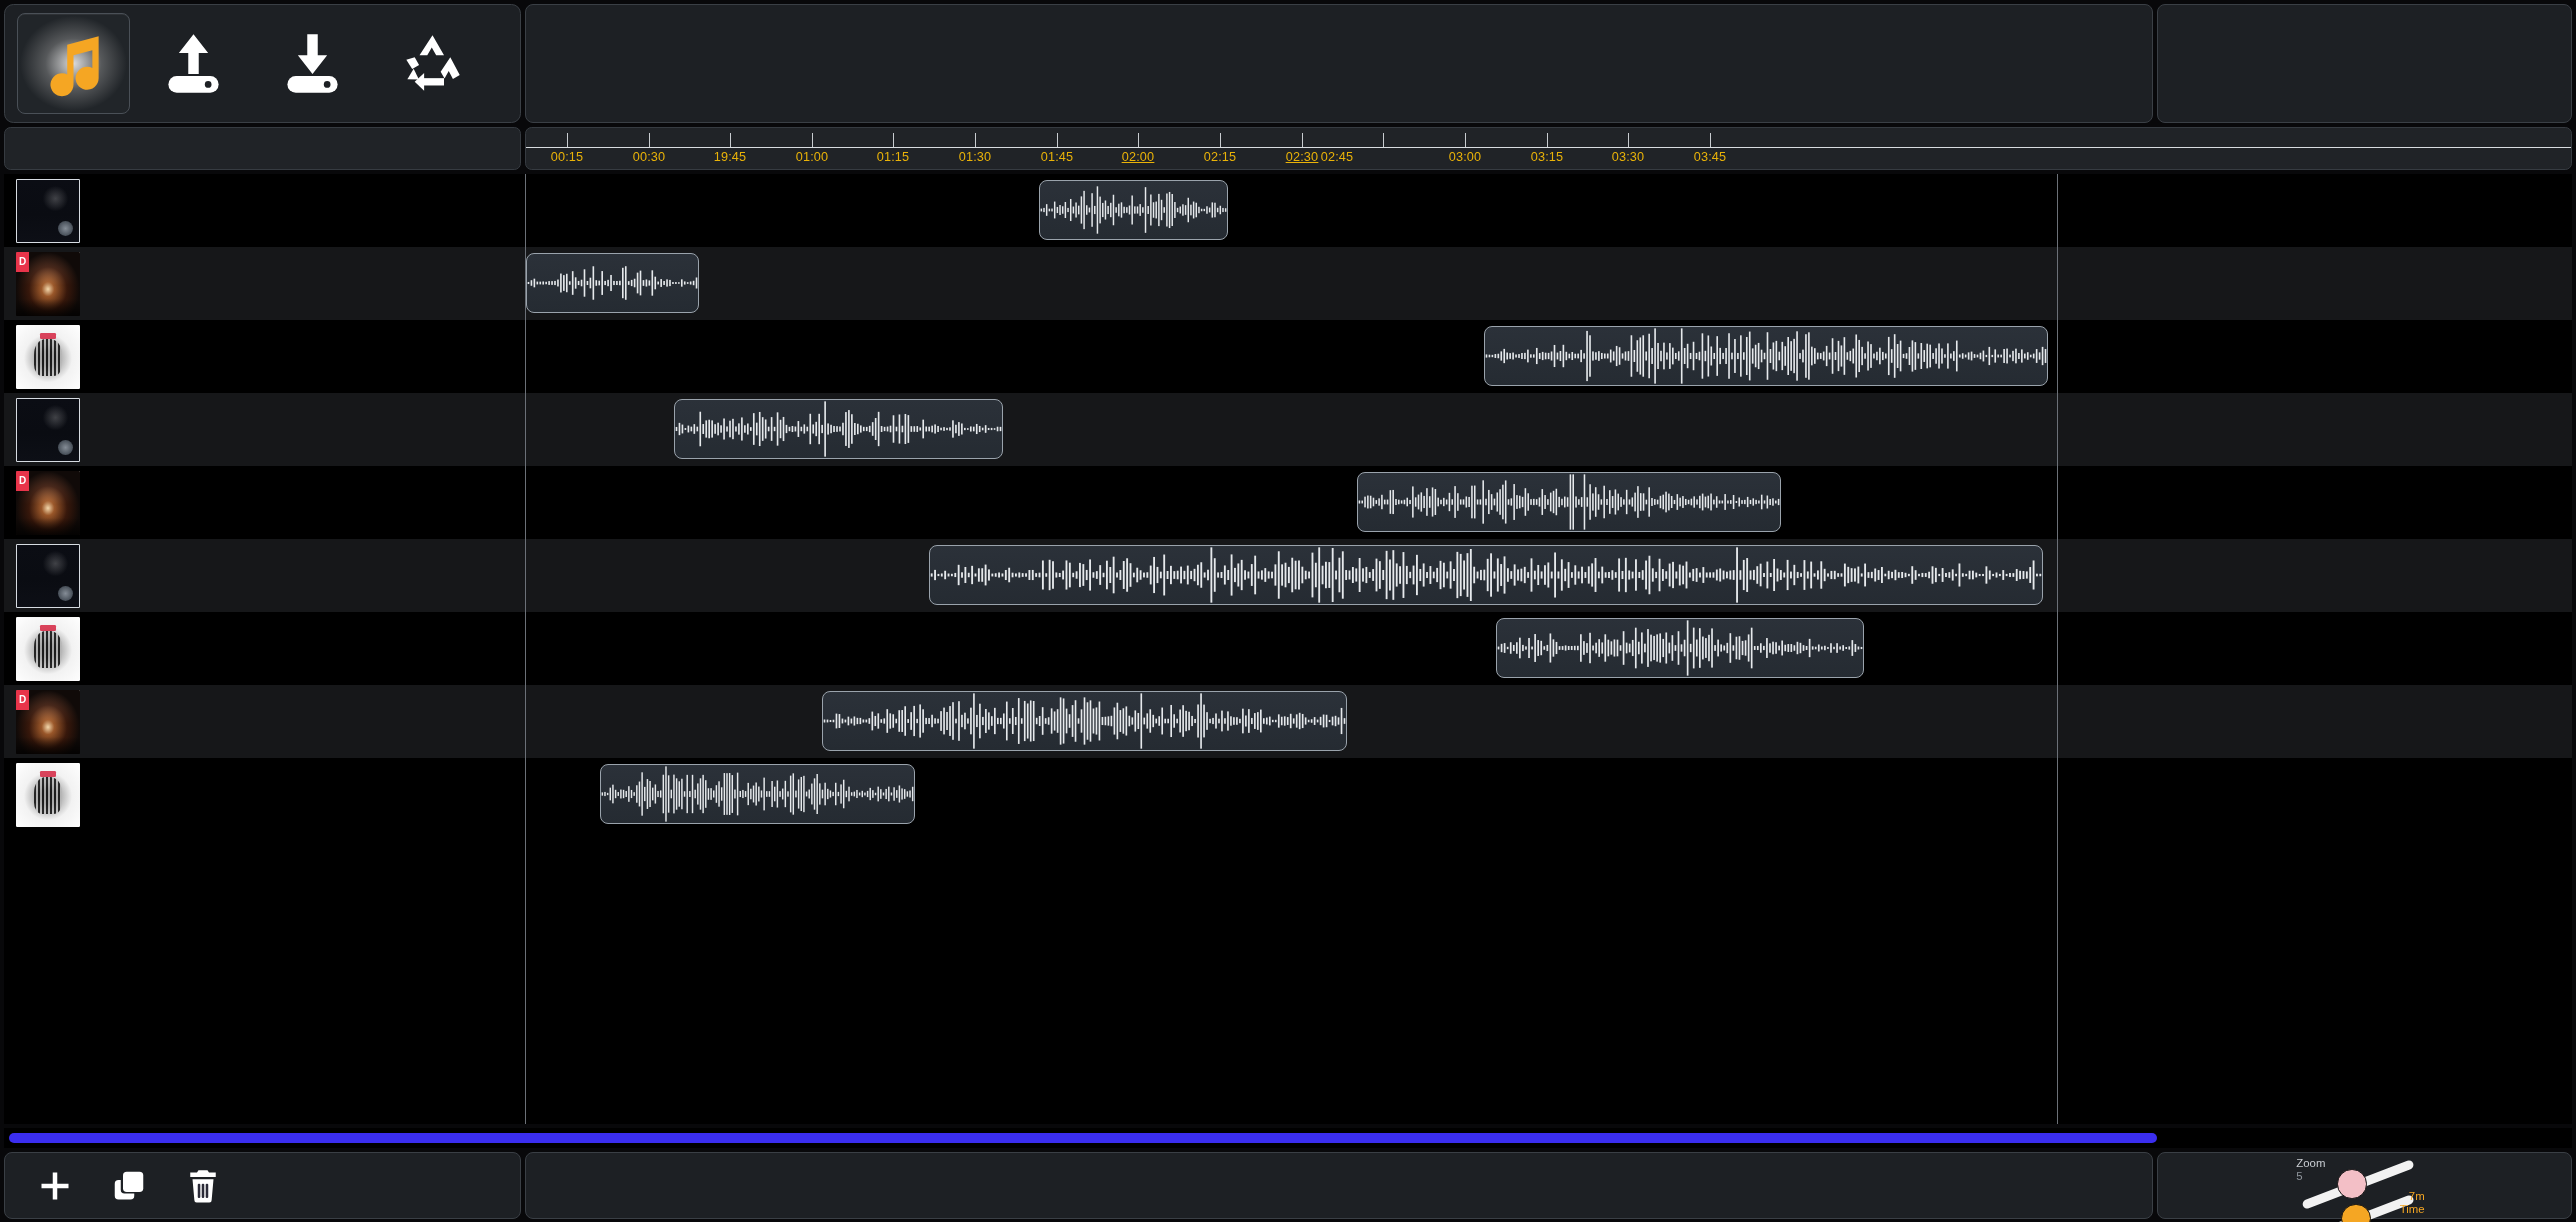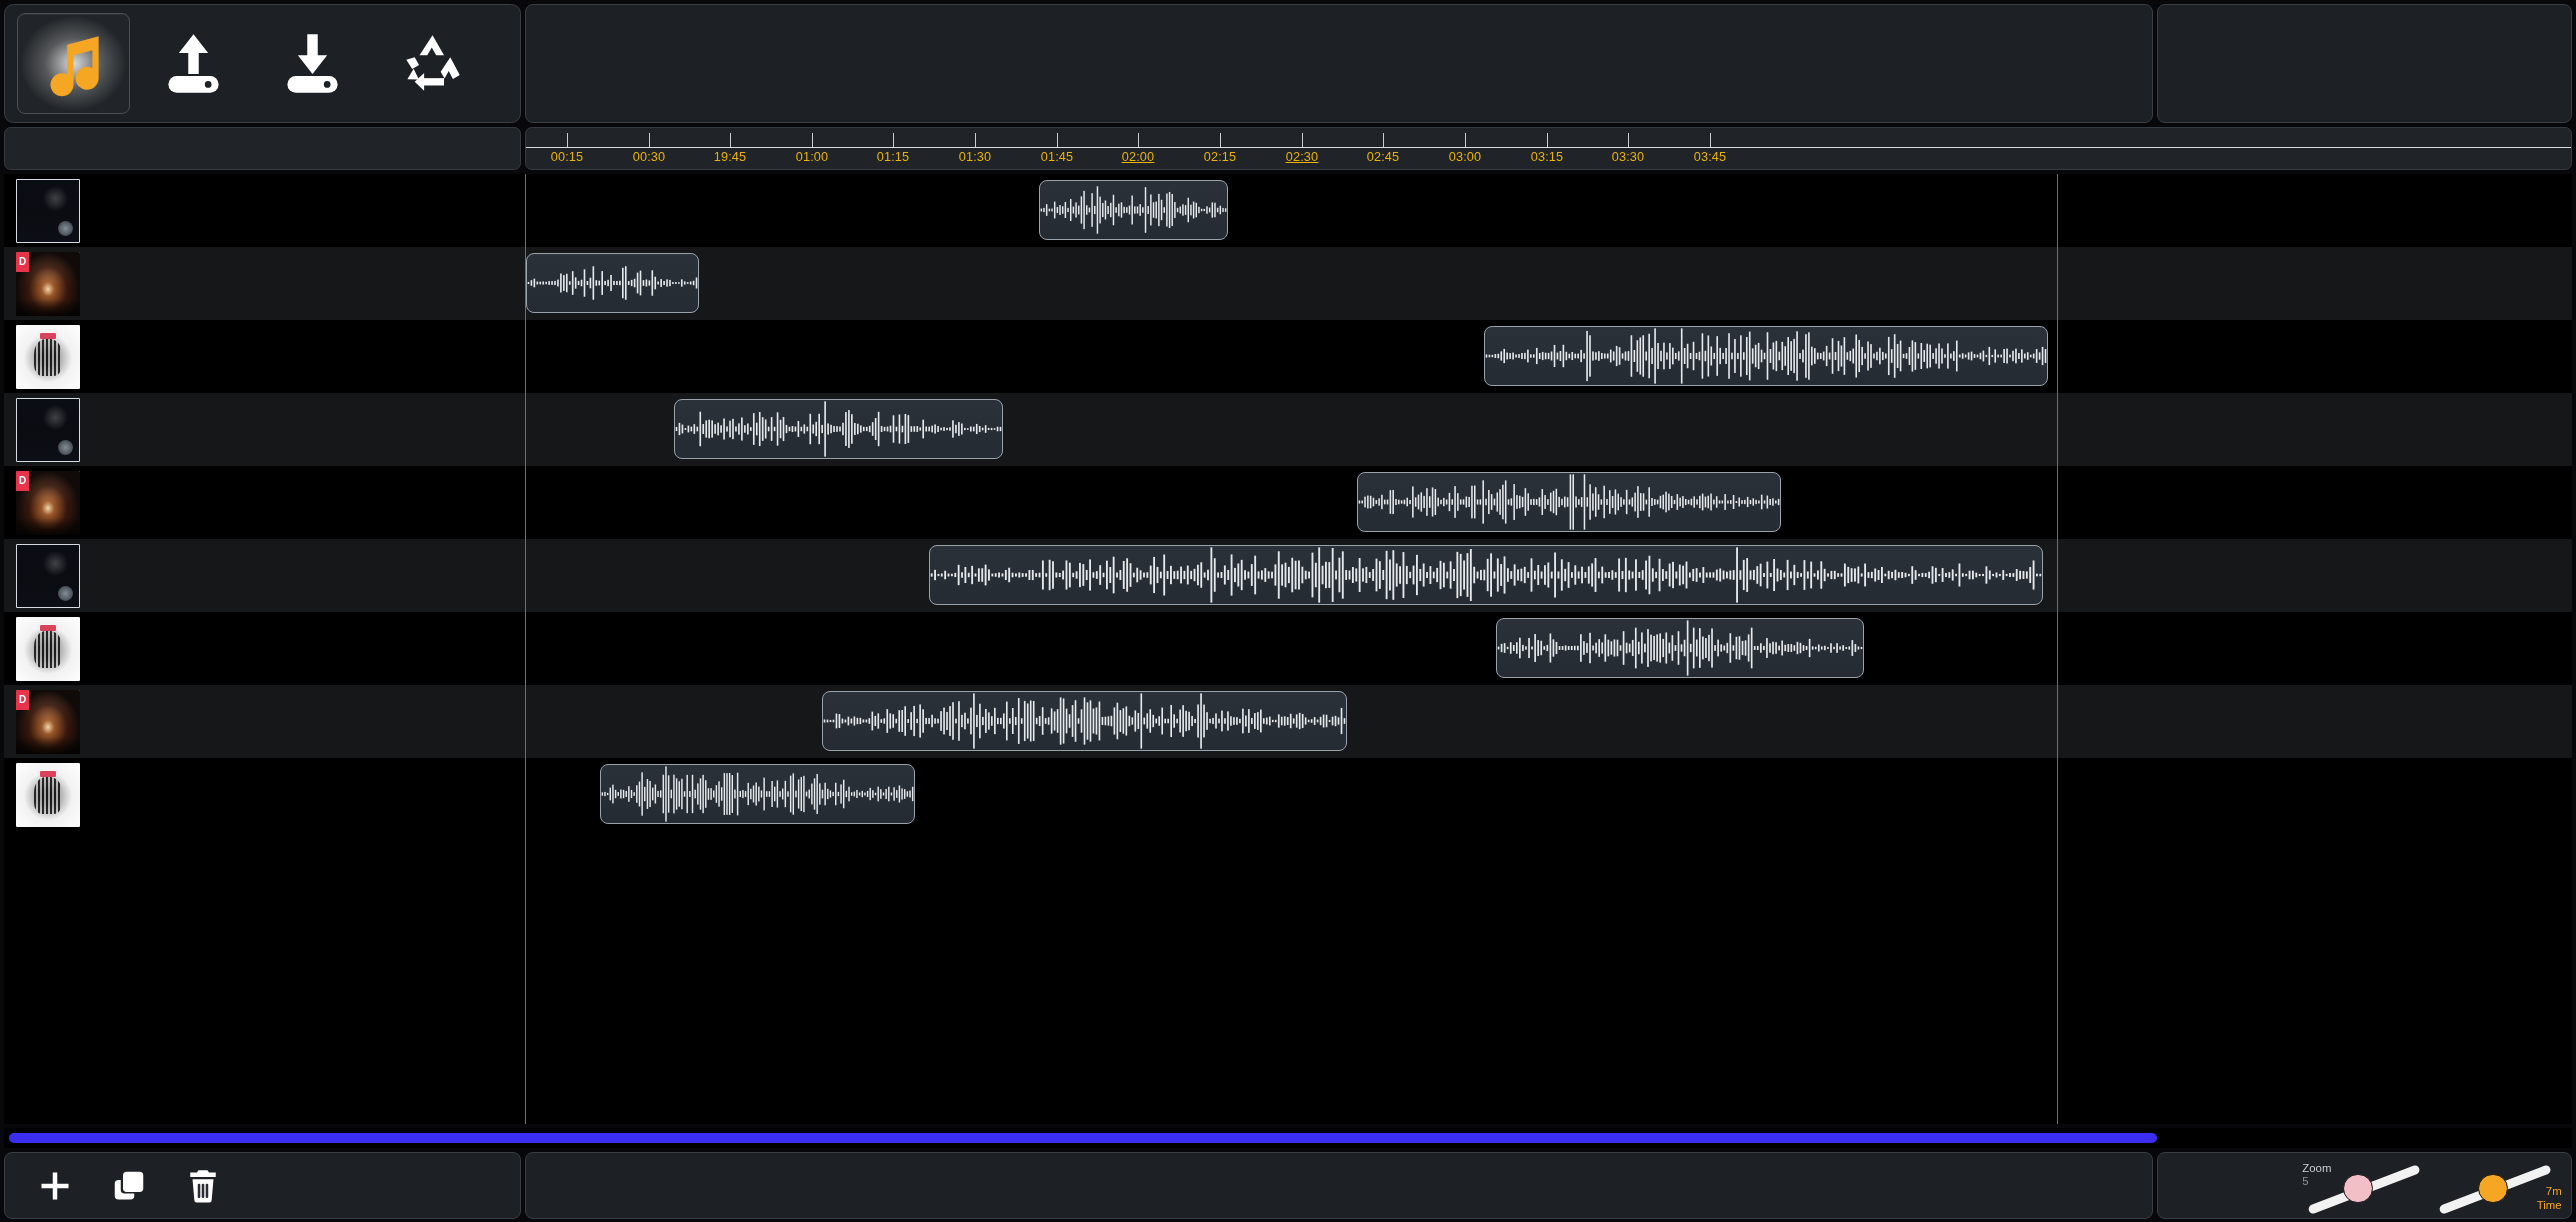--- a/index.html
+++ b/index.html
@@ -302,20 +302,21 @@
   }
   .bottom-right {
     width: 415px;
     border-radius: 8px;
     position: relative;
     display: flex;
     align-items: center;
     justify-content: flex-end;
     padding-right: 12px;
     gap: 4px;
+    flex-direction: column;
   }
 
   .slider-unit { position: relative; width: 127px; height: 56px; }
   .slider-rail {
     position: absolute;
     left: 4px; top: 27px;
     width: 118px; height: 8.7px;
     background: #f2f2f2;
     border-radius: 4.7px;
     transform: rotate(-21deg);
@@ -411,21 +412,21 @@
         <div class="tick-label" style="left: 449px;">01:30</div>
         <div class="tick" style="left: 531px;"></div>
         <div class="tick-label" style="left: 531px;">01:45</div>
         <div class="tick" style="left: 612px;"></div>
         <div class="tick-label" style="left: 612px; text-decoration: underline;">02:00</div>
         <div class="tick" style="left: 694px;"></div>
         <div class="tick-label" style="left: 694px;">02:15</div>
         <div class="tick" style="left: 776px;"></div>
         <div class="tick-label" style="left: 776px; text-decoration: underline;">02:30</div>
         <div class="tick" style="left: 857px;"></div>
-        <div class="tick-label" style="left: 857px;">02:45</div>
+        <div class="tick-label" style="left: 811px;">02:45</div>
         <div class="tick" style="left: 939px;"></div>
         <div class="tick-label" style="left: 939px;">03:00</div>
         <div class="tick" style="left: 1021px;"></div>
         <div class="tick-label" style="left: 1021px;">03:15</div>
         <div class="tick" style="left: 1102px;"></div>
         <div class="tick-label" style="left: 1102px;">03:30</div>
         <div class="tick" style="left: 1184px;"></div>
         <div class="tick-label" style="left: 1184px;">03:45</div>
       </div>
   </div>

